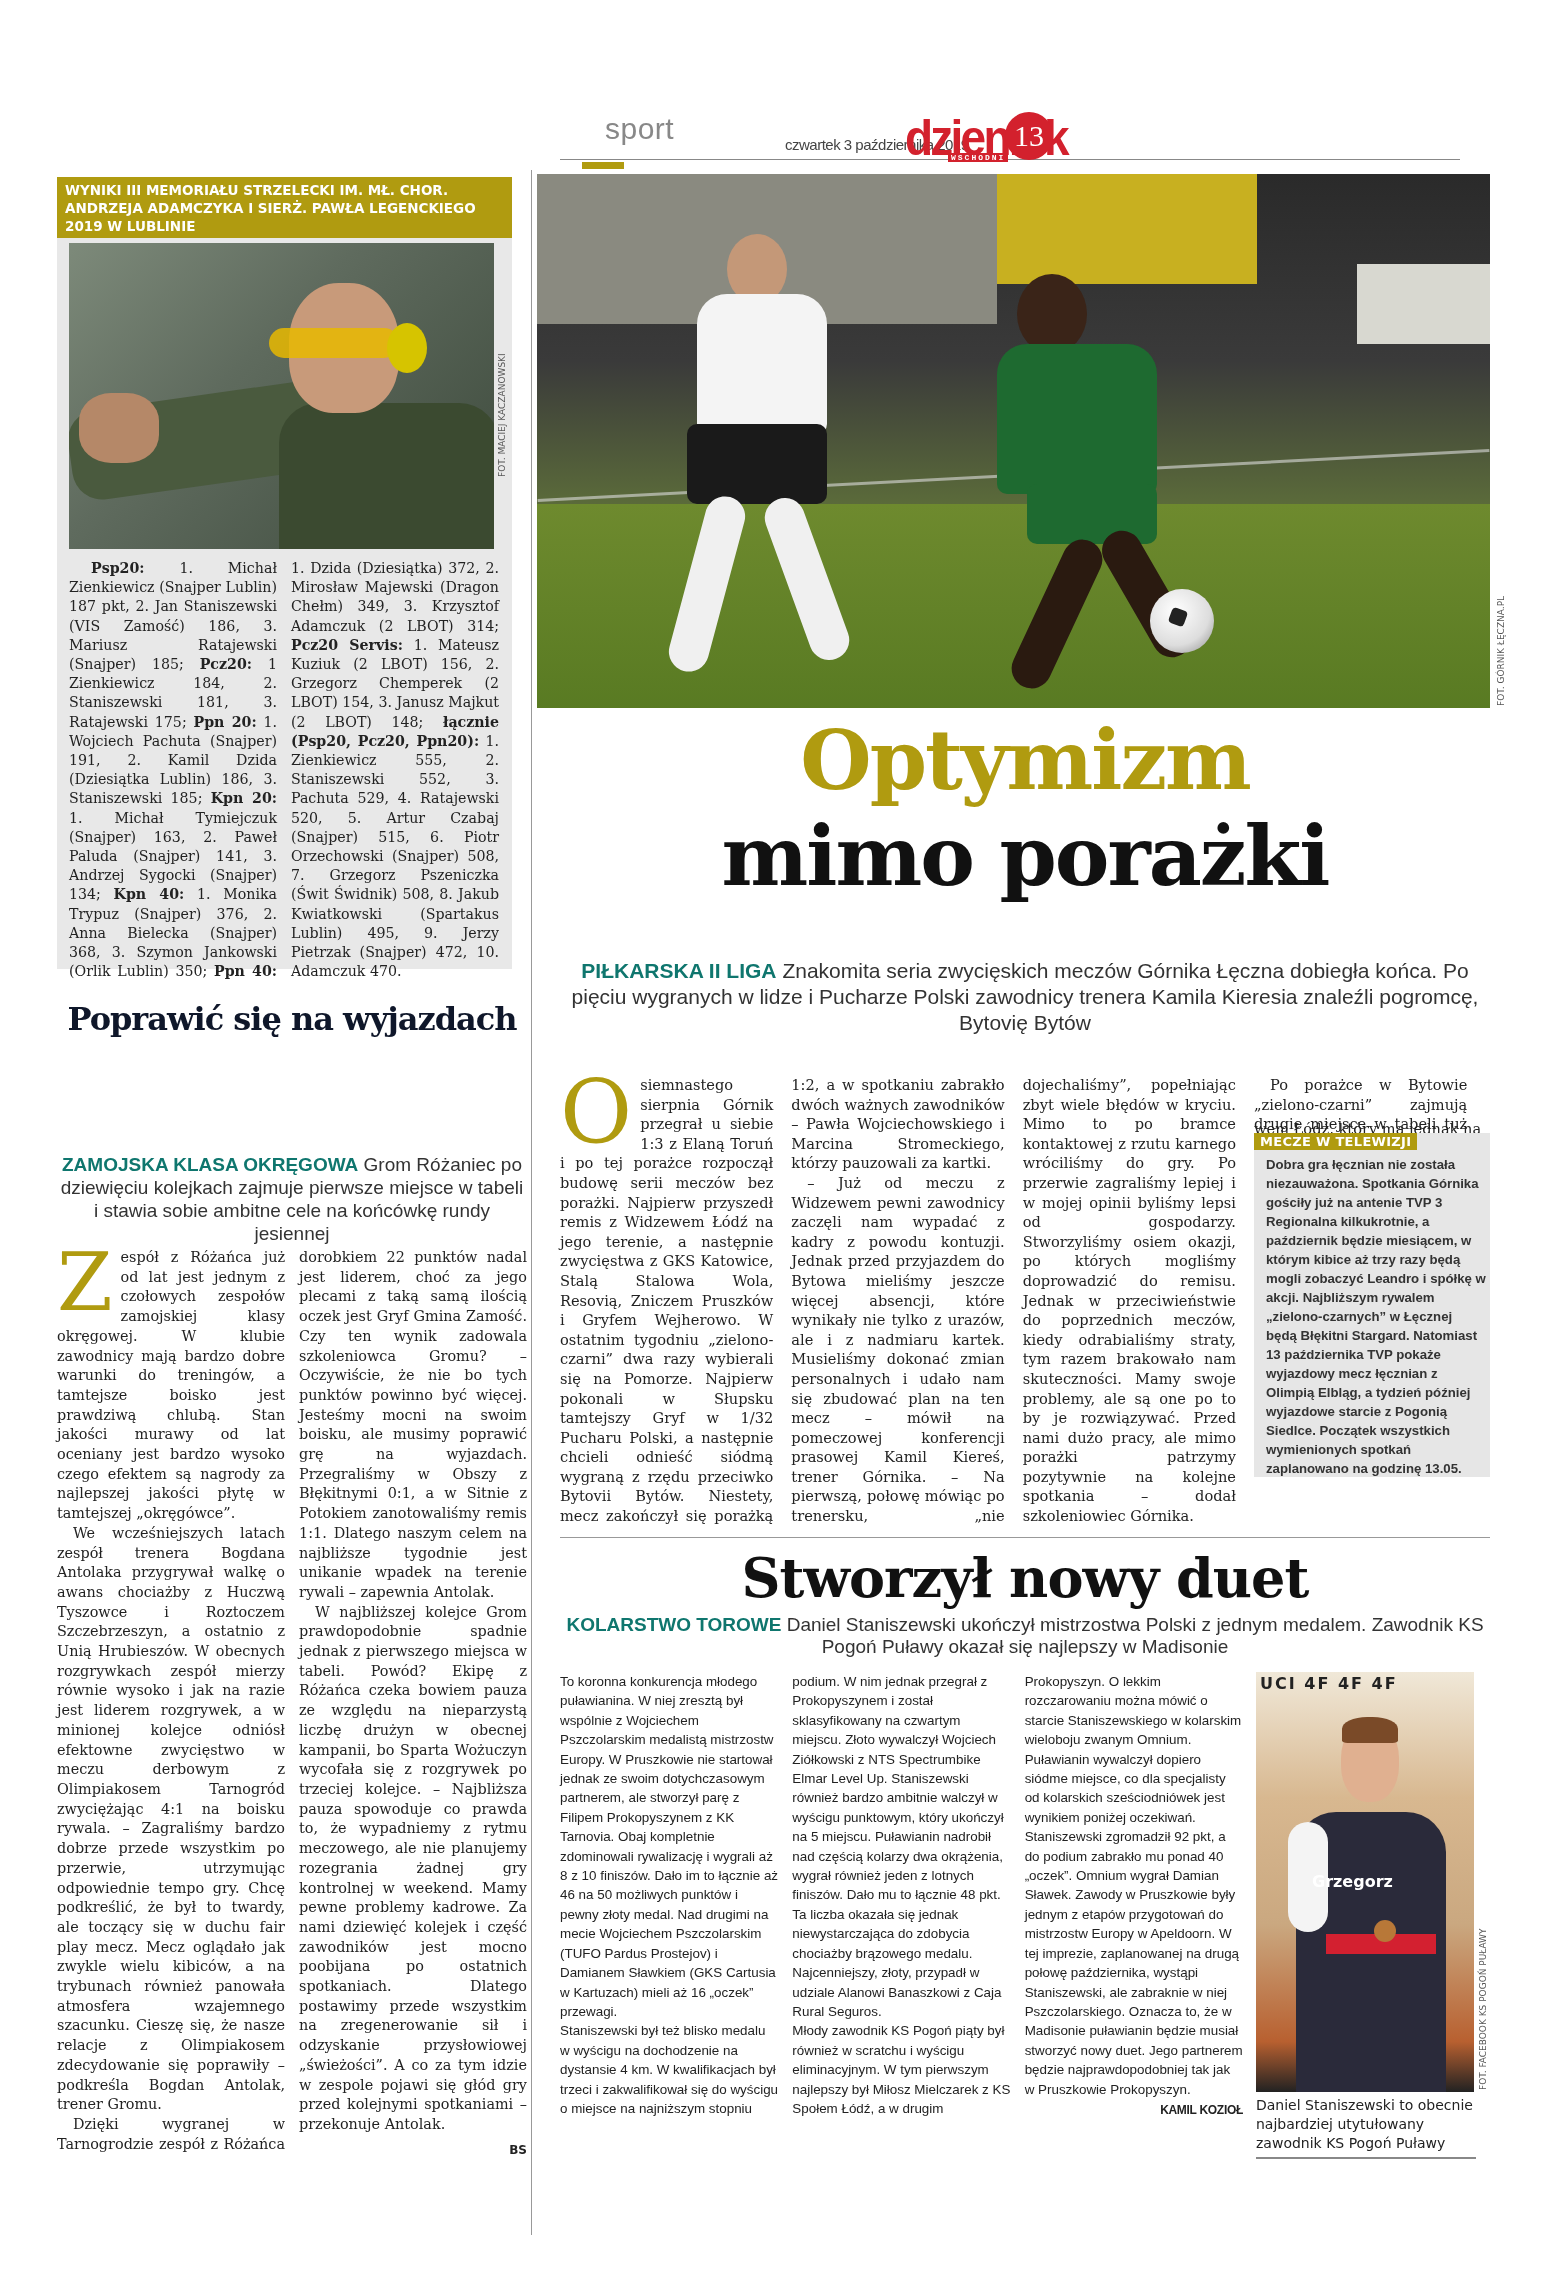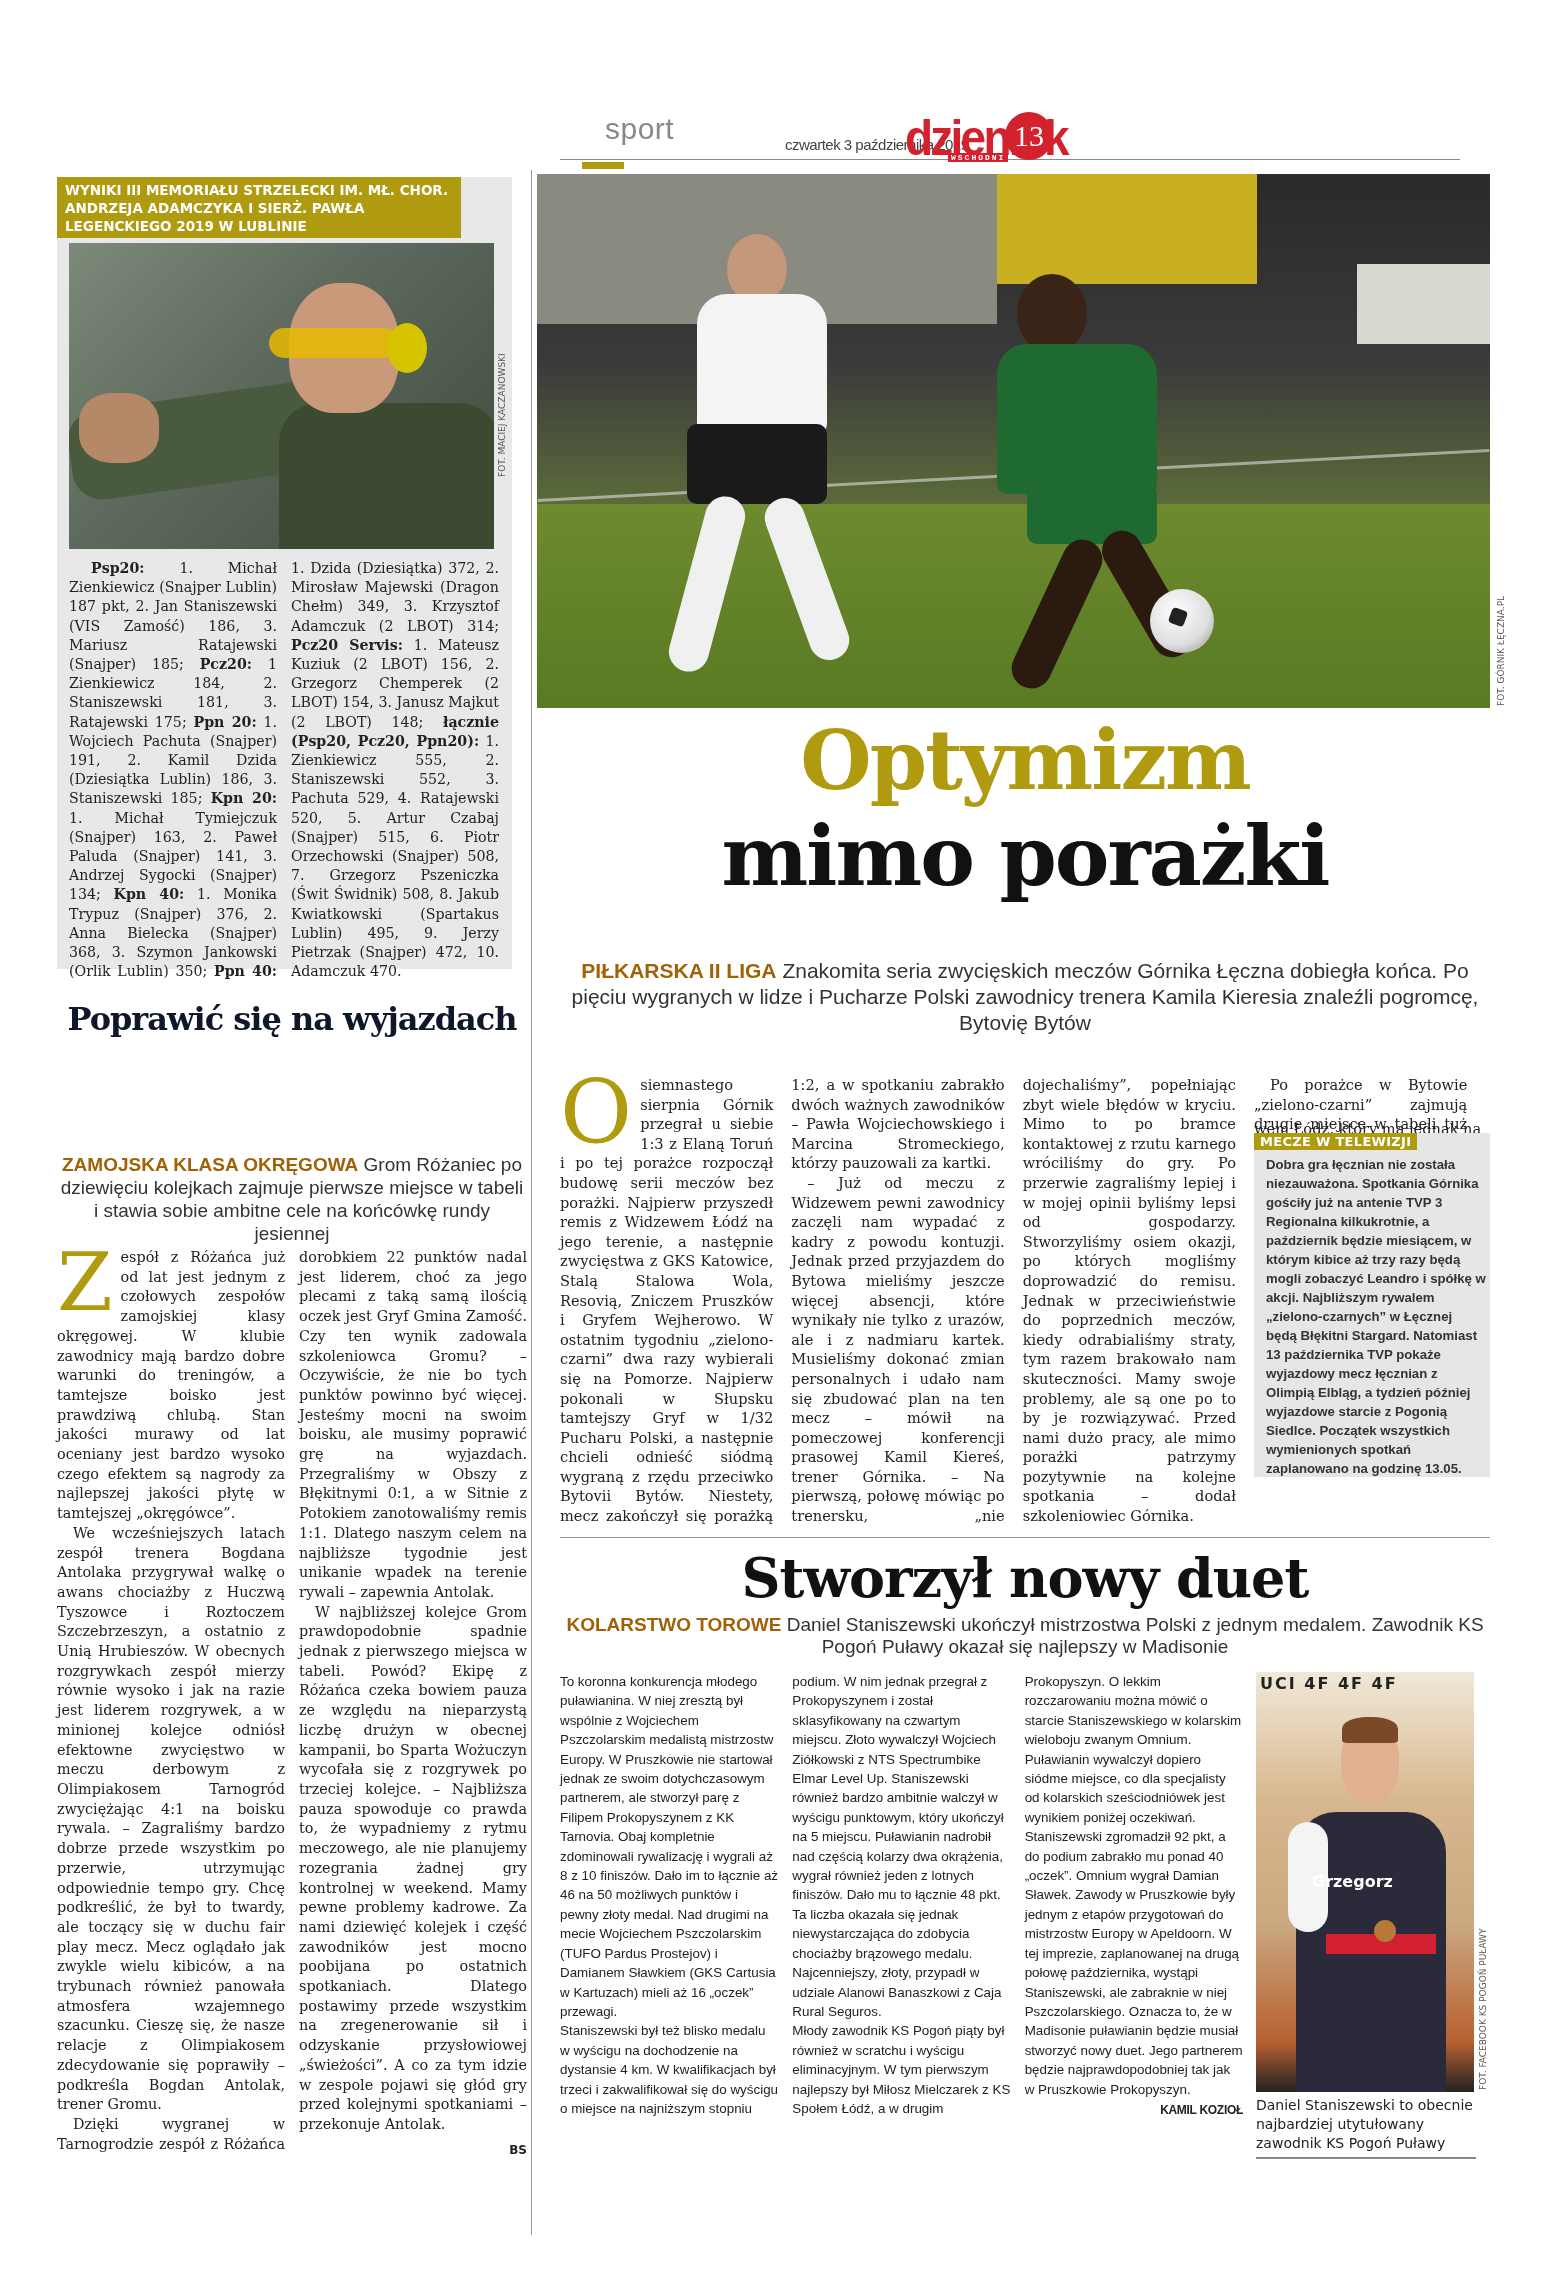--- a/index.html
+++ b/index.html
@@ -11,39 +11,39 @@
   .section-name { position: absolute; left: 45px; top: 2px; font-family: "Liberation Sans", sans-serif; font-size: 30px; font-weight: 300; color: #888; letter-spacing: 0.5px; }
   .section-underline { position: absolute; left: 22px; top: 52px; width: 42px; height: 7px; background: #b09b10; }
   .header-rule { position: absolute; left: 0; top: 49px; width: 900px; height: 1px; background: #888; }
   .date { position: absolute; left: 225px; top: 26px; font-family: "Liberation Sans", sans-serif; font-size: 15px; color: #444; letter-spacing: -0.5px; }
   .logo { position: absolute; left: 345px; top: 6px; font-family: "Liberation Sans", sans-serif; font-weight: 900; font-size: 50px; color: #d3212d; letter-spacing: -3px; line-height: 44px; transform: scaleX(0.92); transform-origin: left; }
   .logo-sub { position: absolute; left: 388px; top: 43px; background: #d3212d; color: #fff; font-family: "Liberation Mono", monospace; font-size: 8px; font-weight: bold; letter-spacing: 2px; padding: 0 3px; }
   .page-num { position: absolute; left: 445px; top: 2px; width: 48px; height: 48px; border-radius: 50%; background: #d3212d; color: #fff; font-family: "Liberation Serif", serif; font-size: 30px; text-align: center; line-height: 48px; }
 
   
   .results-box { position: absolute; left: 57px; top: 177px; width: 455px; height: 792px; background: #e8e8e8; }
-  .results-title { position: absolute; left: 0; top: 0; background: #b09b10; color: #fff; font-family: "DejaVu Sans", sans-serif; font-weight: bold; font-size: 13.5px; line-height: 18px; padding: 4px 6px 3px 8px; width: 404px; text-transform: uppercase; }
+  .results-title { position: absolute; left: 0; top: 0; background: #b09b10; color: #fff; font-family: "DejaVu Sans", sans-serif; font-weight: bold; font-size: 13.5px; line-height: 18px; padding: 4px 6px 3px 8px; width: 455px; text-transform: uppercase; }
   .results-photo { position: absolute; left: 12px; top: 66px; width: 425px; height: 306px; background: linear-gradient(135deg, #7d8a7a 0%, #5f6b5e 40%, #3d4a3c 100%); overflow: hidden; }
   .results-photo .shooter-head { position: absolute; left: 220px; top: 40px; width: 110px; height: 130px; border-radius: 45% 45% 40% 40%; background: #c89a7a; }
   .results-photo .glasses { position: absolute; left: 200px; top: 85px; width: 130px; height: 30px; border-radius: 15px; background: #e8b800; opacity: 0.85; }
   .results-photo .ear { position: absolute; left: 318px; top: 80px; width: 40px; height: 50px; border-radius: 50%; background: #d6c400; }
   .results-photo .arm { position: absolute; left: 0; top: 150px; width: 300px; height: 90px; background: #4a5a3e; transform: rotate(-8deg); border-radius: 30px; }
   .results-photo .body { position: absolute; left: 210px; top: 160px; width: 220px; height: 160px; background: #3b4a30; border-radius: 40px 40px 0 0; }
   .results-photo .hand { position: absolute; left: 10px; top: 150px; width: 80px; height: 70px; background: #b58868; border-radius: 40%; }
   .photo-credit-v { position: absolute; font-family: "DejaVu Sans", sans-serif; font-size: 9px; color: #555; white-space: nowrap; transform-origin: left top; transform: rotate(-90deg); }
   .results-text { position: absolute; left: 12px; top: 382px; width: 430px; font-family: "DejaVu Serif", serif; font-size: 14.2px; line-height: 19.2px; color: #222; column-count: 2; column-gap: 14px; text-align: justify; hyphens: manual; }
   .results-text p { text-indent: 22px; }
   .results-text b { font-weight: bold; }
 
   .left-vrule { position: absolute; left: 531px; top: 170px; width: 1px; height: 2065px; background: #999; }
 
   
   .art2-title { position: absolute; left: 57px; top: 990px; width: 470px; text-align: center; font-family: "DejaVu Serif", serif; font-size: 32px; line-height: 58px; font-weight: bold; color: #0f172a; letter-spacing: -1px; }
   .lead { font-family: "Liberation Sans", sans-serif; font-weight: 300; color: #333; text-align: center; }
-  .lead .kicker { font-weight: bold; color: #a16207; }
+  .lead .kicker { font-weight: bold; color: #0f766e; }
   .art2-lead { position: absolute; left: 57px; top: 1153px; width: 470px; font-size: 19px; line-height: 23px; }
   .art2-body { position: absolute; left: 57px; top: 1248px; width: 470px; height: 930px; column-count: 2; column-gap: 14px; font-family: "DejaVu Serif", serif; font-size: 14.4px; line-height: 19.7px; text-align: justify; color: #222; }
   .art2-body p { text-indent: 16px; }
   .art2-body p.first { text-indent: 0; }
   .dropcap { float: left; font-family: "DejaVu Serif", serif; font-size: 80px; line-height: 66px; color: #b09b10; margin: 2px 8px 0 0; font-weight: normal; }
   .signature { text-align: right; font-family: "DejaVu Sans", sans-serif; font-weight: bold; font-size: 12px; margin-top: 6px; }
 
   
   .main-photo { position: absolute; left: 537px; top: 174px; width: 953px; height: 534px; overflow: hidden; background: linear-gradient(180deg, #2a2a2a 0%, #3a3a3a 35%, #5b6b3a 62%, #4a6a2a 100%); }
   .main-photo .banner { position: absolute; top: 0; height: 150px; background: #8a8a80; }

